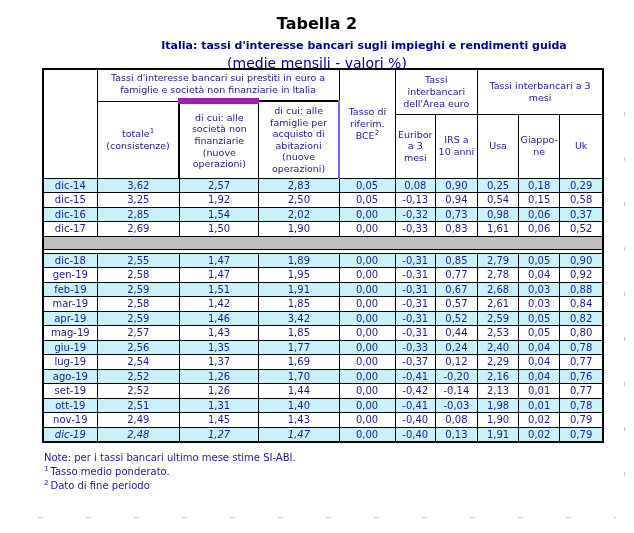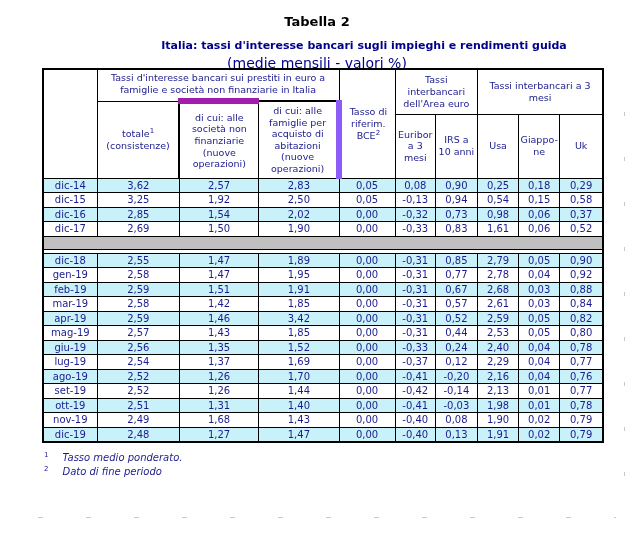--- a/index.html
+++ b/index.html
@@ -2,21 +2,21 @@
 <html><head>
 <meta charset="utf-8">
 <style>
   html,body { margin:0; padding:0; background:#ffffff; }
   .page {
     position:relative; width:634px; height:533px; background:#ffffff;
     font-family:"DejaVu Sans", sans-serif; color:#1b1b8e; overflow:hidden;
   }
   .title {
     position:absolute; top:14px; left:0; width:634px; text-align:center;
-    font-size:13px; font-weight:bold; color:#000000;
+    font-size:16px; font-weight:bold; color:#000000;
   }
   .subtitle {
     position:absolute; top:39px; left:0; width:634px; text-align:center;
     font-size:11px; font-weight:bold; color:#00008b;padding-left:47px;
   }
   .subnote {
     position:absolute; top:55px; left:0; width:634px; text-align:center;
     font-size:14px; color:#00008b;
   }
   table.rates {
@@ -30,32 +30,32 @@
     text-align:center; vertical-align:middle;
     font-weight:normal; color:#1b1b8e;
   }
   thead th { font-size:9.5px; line-height:1.22; padding:1px 1px; }
   th.grp1 { height:26px; }
   th.grp2, th.grp3 { }
   tr.hrow2 { height:13px; }
   tr.hrow3 th { height:61px; }
   th.bce { font-size:9.5px; }
   th.dicui-a { border-left:2px solid #000; border-top:6px solid #a21caf; }
-  th.dicui-b { border-top:2px solid #000; border-right:6px solid #8b5cf6; }
+  th.dicui-b { border-top:2px solid #000; border-right:2px solid #8b5cf6; }
   sup { font-size:7px; vertical-align:super; line-height:0; }
   tbody td { height:13.5px; font-size:10px; background:#ffffff; }
   tr.alt td { background:#c9f1fa; }
   tr.sep td { background:#c0c0c0; height:12px; }
   tr.gap td { height:3px; }
-  tr.estimate td:nth-child(-n+4) { }
+  tr.estimate td:nth-child(-n+4) { font-style:italic; }
   .footnotes {
     position:absolute; left:44px; top:451px; width:560px;
     font-size:10px; line-height:13.8px; color:#1b1b8e; text-align:left;
   }
-  .footnotes .fnline span.fntext { margin-left:14px;font-style:italic; }
+  .footnotes .fnline span.fntext { margin-left:2px; }
   .artifact-bottom {
     position:absolute; left:38px; top:517px; width:578px; height:1px;
     background:repeating-linear-gradient(90deg,#c9c9c9 0 5px,transparent 5px 48px);
   }
   .artifact-right {
     position:absolute; left:624px; top:112px; width:1px; height:365px;
     background:repeating-linear-gradient(180deg,#c9c9c9 0 4px,transparent 4px 45px);
   }
 </style>
 </head>
@@ -229,21 +229,21 @@
           <td>-0,31</td>
           <td>0,44</td>
           <td>2,53</td>
           <td>0,05</td>
           <td>0,80</td>
         </tr>
         <tr class="alt">
           <td class="lbl">giu-19</td>
           <td>2,56</td>
           <td>1,35</td>
-          <td>1,52</td>
+          <td>1,77</td>
           <td>0,00</td>
           <td>-0,33</td>
           <td>0,24</td>
           <td>2,40</td>
           <td>0,04</td>
           <td>0,78</td>
         </tr>
         <tr class="">
           <td class="lbl">lug-19</td>
           <td>2,54</td>
@@ -288,21 +288,21 @@
           <td>0,00</td>
           <td>-0,41</td>
           <td>-0,03</td>
           <td>1,98</td>
           <td>0,01</td>
           <td>0,78</td>
         </tr>
         <tr class="">
           <td class="lbl">nov-19</td>
           <td>2,49</td>
-          <td>1,68</td>
+          <td>1,45</td>
           <td>1,43</td>
           <td>0,00</td>
           <td>-0,40</td>
           <td>0,08</td>
           <td>1,90</td>
           <td>0,02</td>
           <td>0,79</td>
         </tr>
         <tr class="alt estimate">
           <td class="lbl">dic-19</td>
@@ -313,20 +313,21 @@
           <td>-0,40</td>
           <td>0,13</td>
           <td>1,91</td>
           <td>0,02</td>
           <td>0,79</td>
         </tr>
       </tbody>
   </table>
 
   <div class="footnotes">
+    <div class="fnline">Note: per i tassi bancari ultimo mese stime SI-ABI.</div>
     <div class="fnline"><sup>1</sup><span class="fntext">Tasso medio ponderato.</span></div>
     <div class="fnline"><sup>2</sup><span class="fntext">Dato di fine periodo</span></div>
   </div>
 
   <div class="artifact-bottom"></div>
   <div class="artifact-right"></div>
 
 </div>
 
 </body></html>

